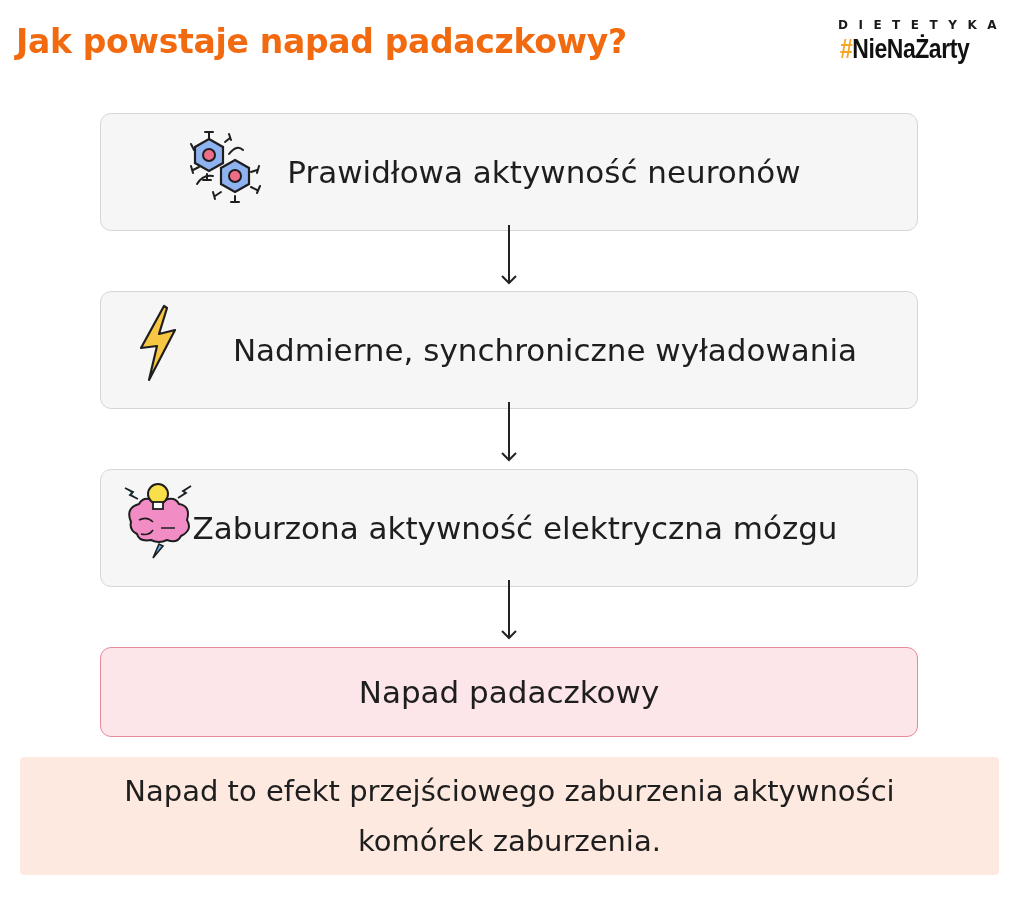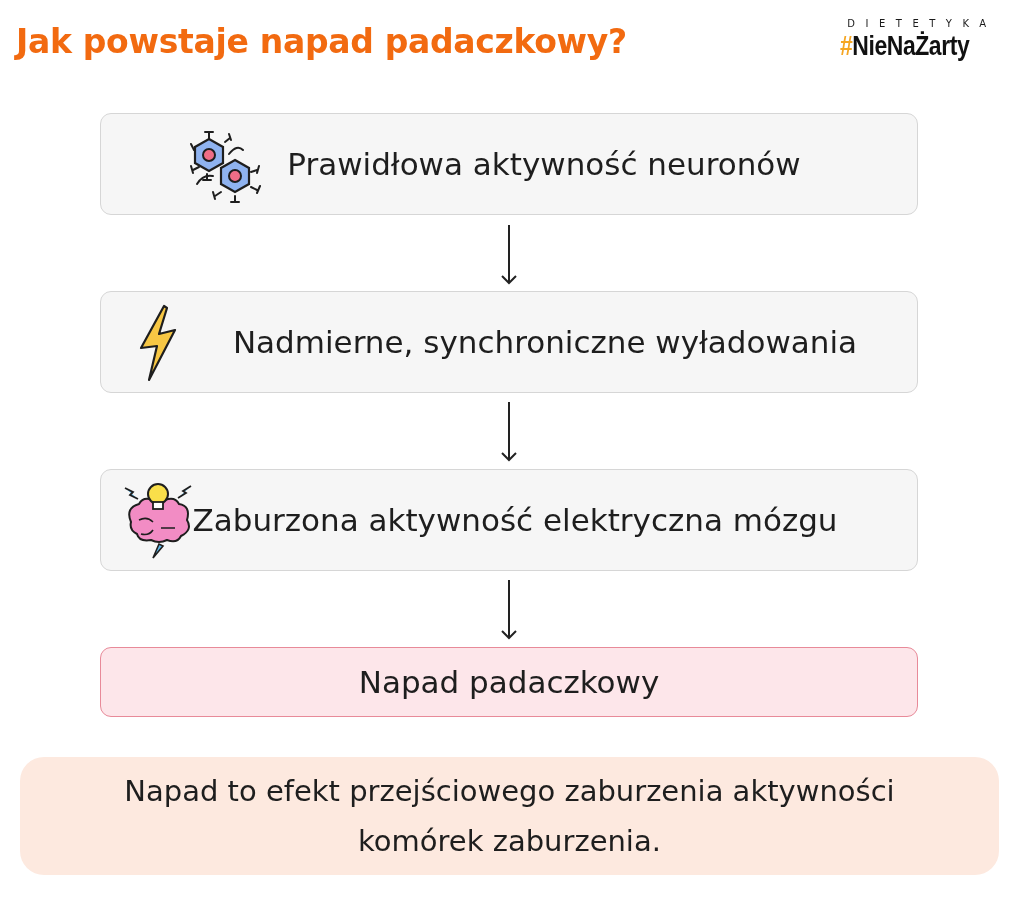--- a/index.html
+++ b/index.html
@@ -1,28 +1,28 @@
 <!DOCTYPE html>
 <html><head>
 <meta charset="utf-8">
 <style>
   html, body { margin:0; padding:0; }
   body { width:1024px; height:898px; background:#ffffff; position:relative; overflow:hidden;
          font-family:"DejaVu Sans", "Liberation Sans", sans-serif; color:#1e1e1e; }
   .title { position:absolute; left:16px; top:22px; font-size:33px; font-weight:bold; color:#f26a10; letter-spacing:-0.3px; }
   .brand { position:absolute; left:838px; top:18px; width:160px; text-align:center; }
-  .brand-small { font-size:10px; font-weight:normal; letter-spacing:10.5px; color:#1a1a1a; margin-left:8px; }
+  .brand-small { font-size:12px; font-weight:bold; letter-spacing:10.5px; color:#1a1a1a; }
   .brand-big { font-family:"Liberation Sans", sans-serif; font-size:27px; font-weight:bold; color:#111; margin-top:2px; letter-spacing:-0.5px; transform:scaleX(0.85); transform-origin:left; white-space:nowrap; text-align:left; margin-left:2px; }
   .brand-big .hash { color:#f5a623; }
-  .step { position:absolute; left:100px; width:818px; height:102px; background:#f6f6f6; border:1.5px solid #d6d6d6; border-radius:11px; box-sizing:border-box; display:flex; align-items:center; justify-content:center; }
+  .step { position:absolute; left:100px; width:818px; height:118px; background:#f6f6f6; border:1.5px solid #d6d6d6; border-radius:11px; box-sizing:border-box; display:flex; align-items:center; justify-content:center; }
   .step .label { font-size:31px; color:#1e1e1e; white-space:nowrap; }
   .step .icon { position:absolute; }
-  .step-final { background:#fde6ea; border-color:#e88a99; height:70px; }
+  .step-final { background:#fde6ea; border-color:#e88a99; height:90px; }
   .arrow { position:absolute; left:501px; width:16px; }
-  .note { position:absolute; left:20px; top:757px; width:979px; height:118px; background:#fde9df; border-radius:24px; display:flex; flex-direction:column; align-items:center; justify-content:center; }
+  .note { position:absolute; left:20px; top:757px; width:979px; height:118px; background:#fde9df; border-radius:4px; display:flex; flex-direction:column; align-items:center; justify-content:center; }
   .note .line { font-size:29px; color:#1e1e1e; line-height:50px; }
 </style>
 </head>
 <body>
 
 <div class="title">Jak powstaje napad padaczkowy?</div>
 
 <div class="brand">
   <div class="brand-small">DIETETYKA</div>
   <div class="brand-big"><span class="hash">#</span><span>NieNaŻarty</span></div>

